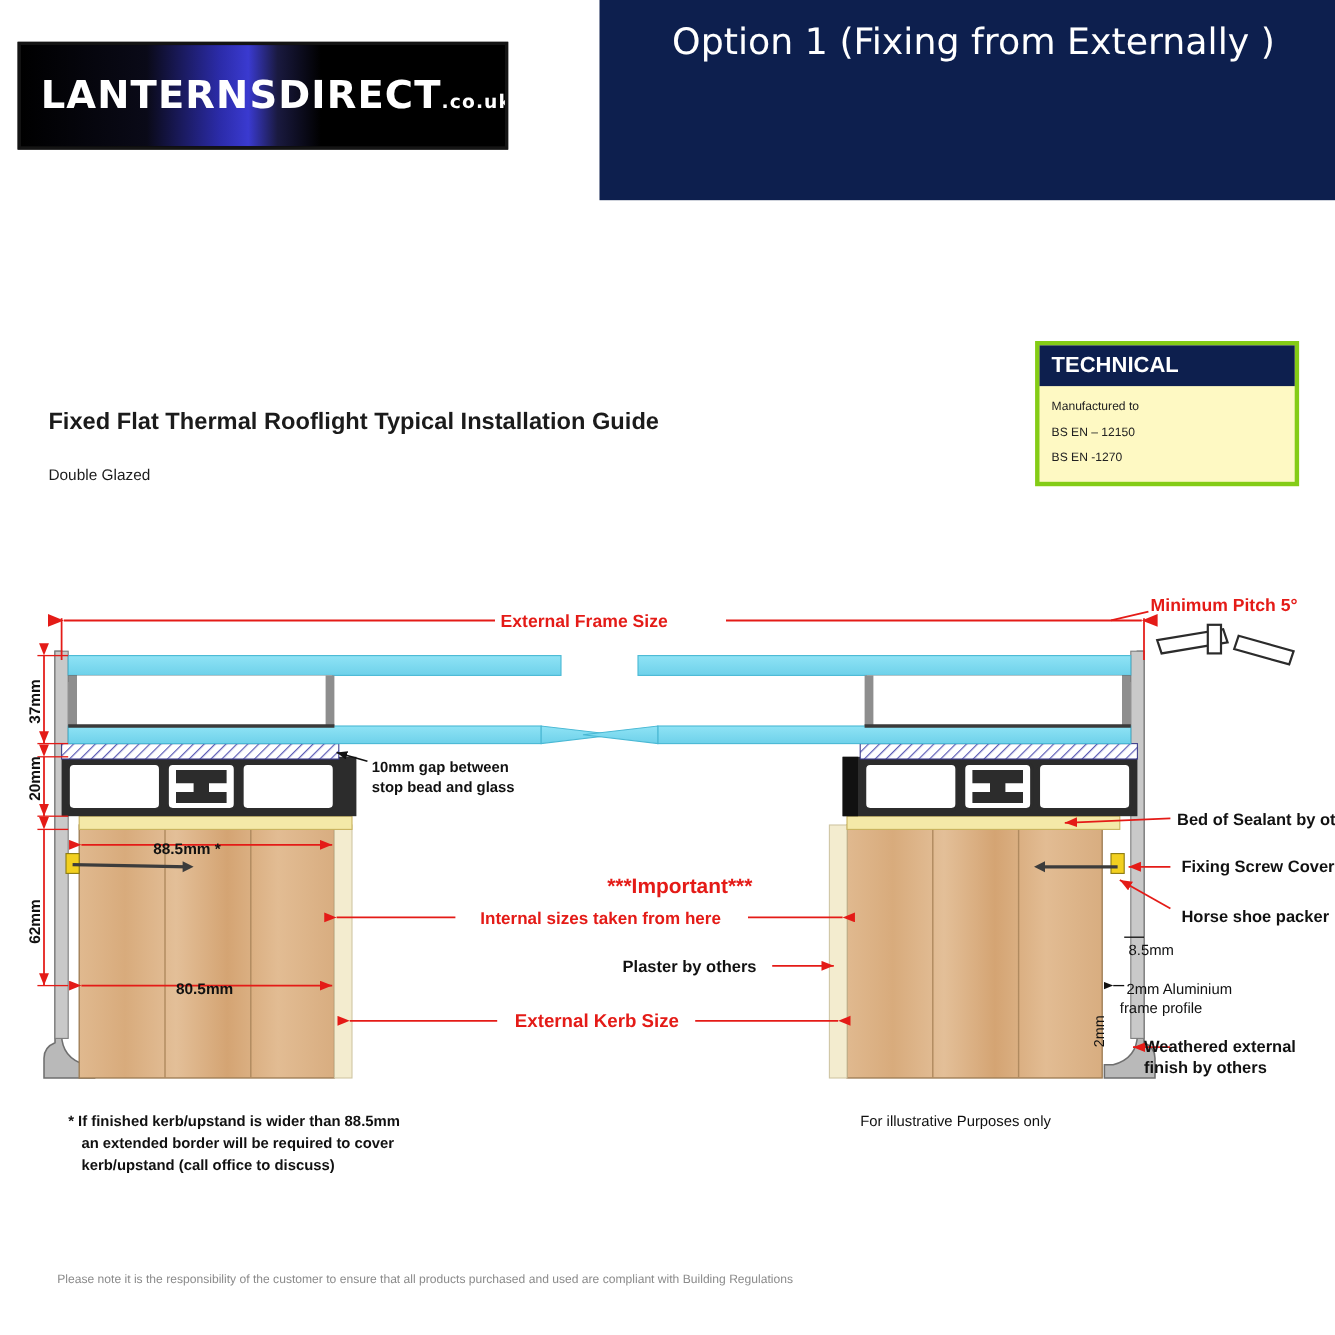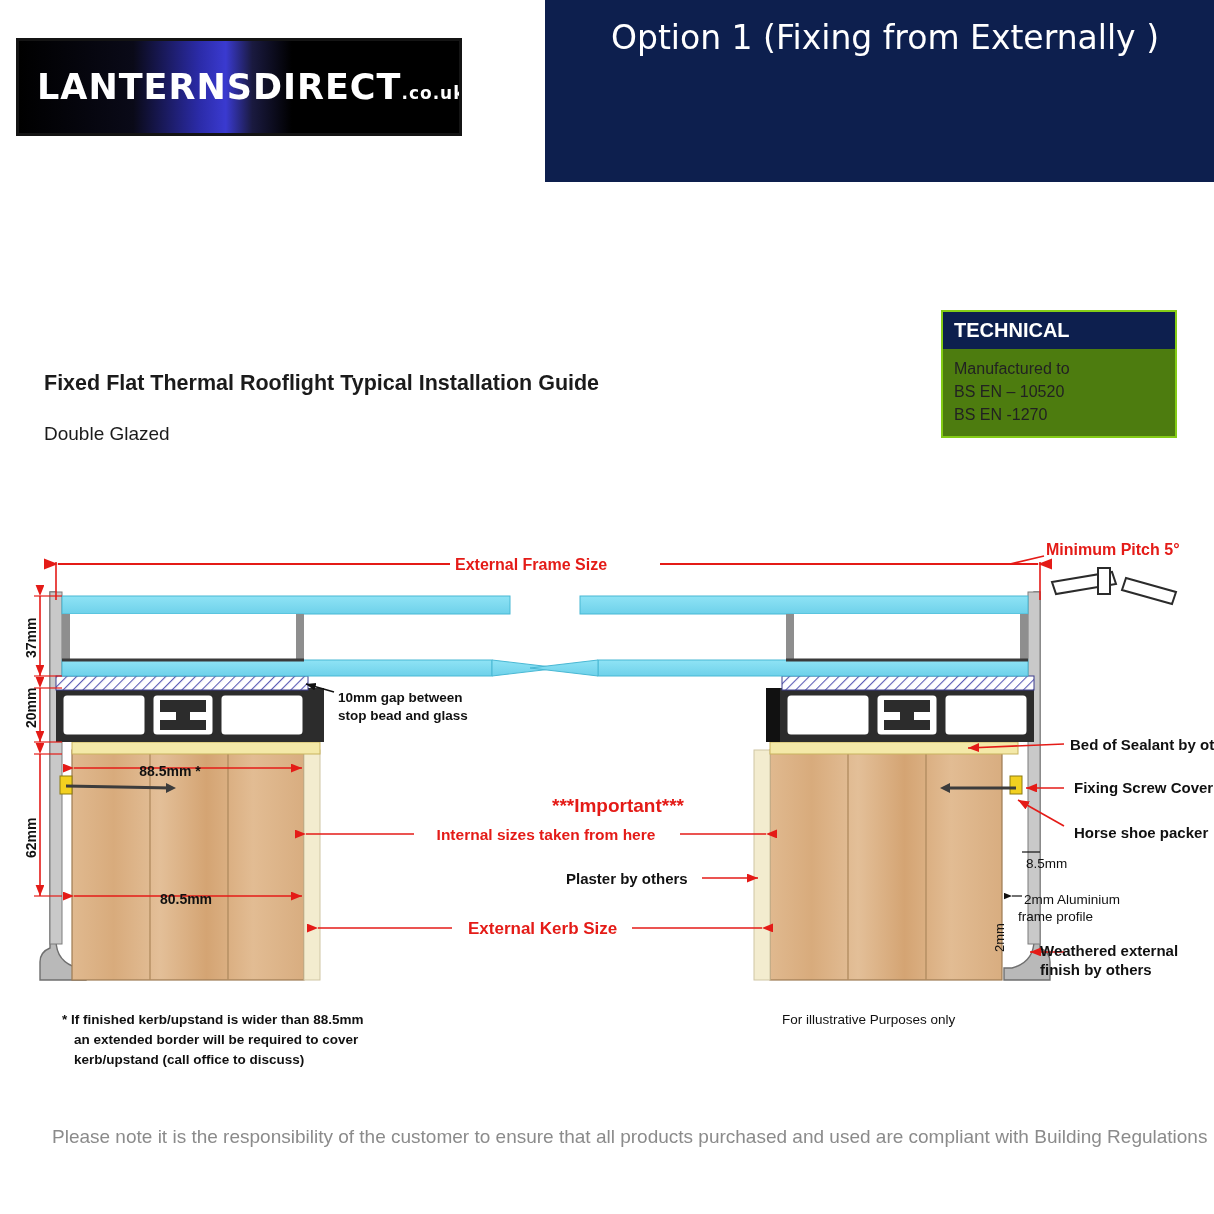--- a/index.html
+++ b/index.html
@@ -70,67 +70,67 @@
     font-size: 17px;
     font-weight: bold;
     vertical-align: baseline;
   }
 
   
   .tech-box {
     position: absolute;
     left: 941px; top: 310px;
     width: 232px;
-    border: 2px solid #84cc16;
-    background: #4d7c0f;
+    border: 4px solid #84cc16;
+    background: #fef9c3;
   }
   .tech-head {
     background: #0d1f4e;
     color: #ffffff;
     font-size: 20px;
     font-weight: bold;
     padding: 7px 11px;
     font-family: "Liberation Sans", sans-serif;
   }
   .tech-body {
     padding: 8px 11px 10px 11px;
-    font-size: 16px;
+    font-size: 11px;
     line-height: 23px;
     color: #222;
   }
 
   
   .doc-title {
     position: absolute;
     left: 44px; top: 371px;
     font-size: 21.5px;
     font-weight: bold;
     color: #1b1b1b;
     text-align: right;
   }
   .doc-sub {
     position: absolute;
     left: 44px; top: 423px;
-    font-size: 19px;
+    font-size: 14px;
     color: #1b1b1b;
   }
 
   
   .drawing {
     position: absolute;
     left: 0; top: 0;
     width: 1214px; height: 1214px;
     pointer-events: none;
   }
   .drawing svg { display: block; }
 
   .note-footer {
     position: absolute;
-    left: 52px; top: 1126px;
-    font-size: 19px;
+    left: 52px; top: 1157px;
+    font-size: 11px;
     color: #8b8b8b;
   }
   .lbl-red {
     font-family: "Liberation Sans", sans-serif;
     fill: #e41b17;
     font-weight: bold;
   }
   .lbl-blk {
     font-family: "Liberation Sans", sans-serif;
     fill: #111111;
@@ -155,21 +155,21 @@
     <div class="logo-text">
       <span>LANTERNS</span><span>DIRECT</span><span class="dot">.co.uk</span>
     </div>
   </div>
 </div>
 
 <div class="tech-box">
   <div class="tech-head">TECHNICAL</div>
   <div class="tech-body">
     <div>Manufactured to</div>
-    <div>BS EN – 10520</div>
+    <div>BS EN – 12150</div>
     <div>BS EN -1270</div>
   </div>
 </div>
 
 <div class="doc-title">Fixed Flat Thermal Rooflight Typical Installation Guide</div>
 <div class="doc-sub">Double Glazed</div>
 
 <div class="drawing">
 <svg width="1214" height="1214" viewBox="0 0 1214 1214" xmlns="http://www.w3.org/2000/svg">
   <defs>

